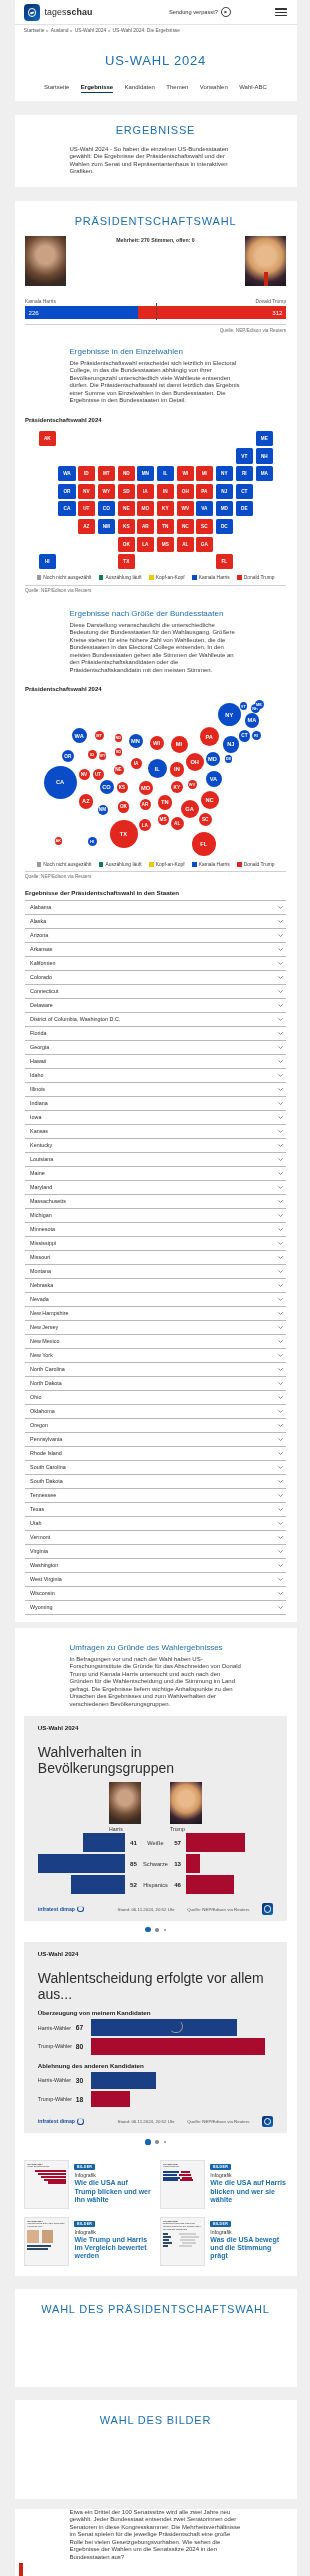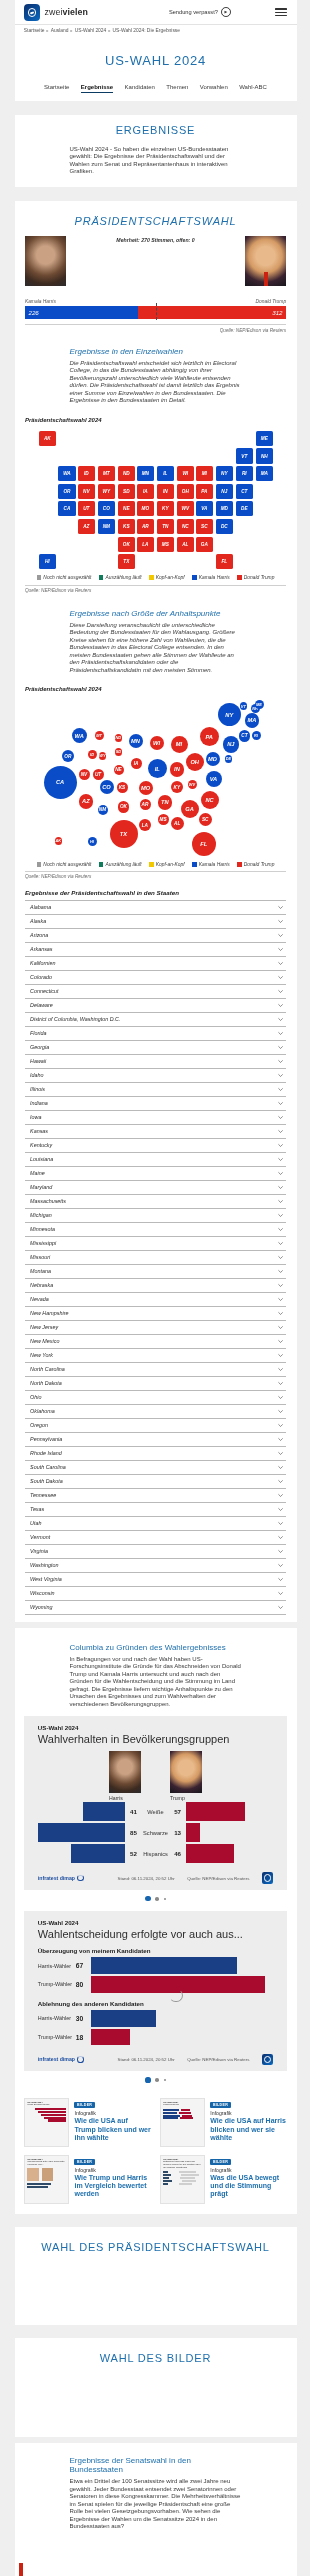--- a/index.html
+++ b/index.html
@@ -54,21 +54,21 @@
   .bubblemap{position:relative;height:165px;margin:4.1px auto 1px auto;width:282px;}
   .bubble{position:absolute;border-radius:50%;display:flex;align-items:center;justify-content:center;color:#fff;font-weight:700;}
   
   .list-title{font-size:6.2px;font-weight:700;color:#222;padding:9.3px 10.4px 4.1px 10.4px;}
   .acc{margin:0 10.4px;border-bottom:0.5px solid #b9b9b9;}
   .acc-row{display:flex;align-items:center;justify-content:space-between;height:13px;border-top:0.5px solid #b9b9b9;font-size:5.4px;color:#2e2e2e;padding:0 3.1px 0 5.2px;cursor:pointer;}
   .chev{width:5.2px;height:5.2px;flex:0 0 auto;}
   
   .gray-card{background:#ededed;margin:7.3px 9.8px 0 9.8px;padding:8.3px 13.5px 6.2px 13.5px;}
   .g-eyebrow{font-size:6.2px;font-weight:700;color:#222;}
-  .g-title{font-size:11px;color:#2e2e2e;margin-top:2px;font-weight:400;}
+  .g-title{font-size:14px;color:#2e2e2e;margin-top:13px;font-weight:400;}
   .c1-photos{display:flex;justify-content:center;gap:29px;margin-top:6.2px;}
   .c1-photo-wrap{width:32px;}
   .c1-photo{width:32px;height:42px;}
   .c1-name{font-size:5.2px;color:#333;margin-top:2.1px;}
   .c1-row{display:flex;align-items:center;height:21px;}
   .c1-left{width:87px;display:flex;justify-content:flex-end;}
   .c1-right{width:87px;}
   .c1-mid{flex:1;display:flex;align-items:center;justify-content:space-between;padding:0 5.2px;font-size:6.2px;}
   .c1-mid .num{font-weight:700;color:#222;width:12.4px;}
   .c1-mid .grp{color:#333;font-size:5.7px;text-align:center;flex:1;}
@@ -103,21 +103,21 @@
   .t-title-link{font-size:7px;color:#1e6fad;font-weight:700;line-height:8.3px;margin-top:1px;cursor:pointer;}
 </style>
 </head>
 <body>
 
 <header class="topbar">
   <div class="topbar-row">
     <span class="logo">
         <span class="globe"></span>
       </span>
-    <span class="wordmark"><span>zwei</span><b>vielen</b></span>
+    <span class="wordmark"><span>tages</span><b>schau</b></span>
     <span class="missed">
         <span>Sendung verpasst?</span>
         <span class="play">▶</span>
       </span>
     <span class="burger">
         <span></span>
         <span></span>
         <span></span>
       </span>
   </div>
@@ -135,21 +135,21 @@
 
 <div class="gap"></div>
 
 <section class="card" style="padding-bottom:11.4px;">
   <h2 class="sec-title" style="padding-top:9.3px;">ERGEBNISSE</h2>
   <p class="text-col" style="margin-top:5.2px;">US-Wahl 2024 - So haben die einzelnen US-Bundesstaaten gewählt: Die Ergebnisse der Präsidentschaftswahl und der Wahlen zum Senat und Repräsentantenhaus in interaktiven Grafiken.</p>
 </section>
 
 <div class="gap"></div>
 
-<section class="card" style="padding-bottom:7.3px;font-style:italic;">
+<section class="card" style="padding-bottom:7.3px;">
   <h2 class="sec-title">PRÄSIDENTSCHAFTSWAHL</h2>
 
   <div class="pres-visual">
     <div class="pres-note">Mehrheit: 270 Stimmen, offen: 0</div>
     <div class="photo left ph-harris"></div>
     <div class="photo right ph-trump"></div>
   </div>
   <div class="names-row">
     <span>Kamala Harris</span>
     <span>Donald Trump</span>
@@ -226,21 +226,21 @@
   <div class="legend">
       <span><span class="sw" style="background:#9a9a9a"></span>Noch nicht ausgezählt</span>
       <span><span class="sw" style="background:#0f7d5c"></span>Auszählung läuft</span>
       <span><span class="sw" style="background:#f2c900"></span>Kopf-an-Kopf</span>
       <span><span class="sw" style="background:#0a4cc8"></span>Kamala Harris</span>
       <span><span class="sw" style="background:#e2271e"></span>Donald Trump</span>
     </div>
   <div class="divider" style="margin-top:5.2px;"></div>
   <div class="quelle">Quelle: NEP/Edison via Reuters</div>
 
-  <h3 class="sub-head" style="margin-top:15.5px;">Ergebnisse nach Größe der Anhaltspunkte</h3>
+  <h3 class="sub-head" style="margin-top:15.5px;">Ergebnisse nach Größe der Bundesstaaten</h3>
   <p class="text-col" style="margin-top:4.1px;">Diese Darstellung veranschaulicht die unterschiedliche Bedeutung der Bundesstaaten für den Wahlausgang. Größere Kreise stehen für eine höhere Zahl von Wahlleuten, die die Bundesstaaten in das Electoral College entsenden. In den meisten Bundesstaaten gehen alle Stimmen der Wahlleute an den Präsidentschaftskandidaten oder die Präsidentschaftskandidatin mit den meisten Stimmen.</p>
 
   <div class="chart-label" style="margin-top:11.4px;">Präsidentschaftswahl 2024</div>
   <div class="bubblemap">
       <div class="bubble" style="left:57px;top:32px;width:15.4px;height:15.4px;font-size:5.7px;background:#0a4cc8">WA</div>
       <div class="bubble" style="left:47px;top:54px;width:12.6px;height:12.6px;font-size:4.7px;background:#0a4cc8">OR</div>
       <div class="bubble" style="left:29px;top:70px;width:33px;height:33px;font-size:5.7px;background:#0a4cc8">CA</div>
       <div class="bubble" style="left:64px;top:73px;width:11px;height:11px;font-size:4.7px;background:#e2271e">NV</div>
       <div class="bubble" style="left:73px;top:54px;width:9px;height:9px;font-size:3.9px;background:#e2271e">ID</div>
       <div class="bubble" style="left:78px;top:73px;width:11px;height:11px;font-size:4.7px;background:#e2271e">UT</div>
@@ -606,21 +606,21 @@
         <svg class="chev" viewBox="0 0 12 8" fill="none">
           <path d="M1 1l5 5 5-5" stroke="#444" stroke-width="1.4"></path>
         </svg>
       </div>
     </div>
 </section>
 
 <div class="gap" style="height:6.2px;"></div>
 
 <section class="card" style="padding-bottom:10.4px;">
-  <h3 class="sub-head" style="padding-top:14.5px;">Columbia zu Gründen des Wahlergebnisses</h3>
+  <h3 class="sub-head" style="padding-top:14.5px;">Umfragen zu Gründe des Wahlergebnisses</h3>
   <p class="text-col" style="margin-top:4.1px;">In Befragungen vor und nach der Wahl haben US-Forschungsinstitute die Gründe für das Abschneiden von Donald Trump und Kamala Harris untersucht und auch nach den Gründen für die Wahlentscheidung und die Stimmung im Land gefragt. Die Ergebnisse liefern wichtige Anhaltspunkte zu den Ursachen des Ergebnisses und zum Wahlverhalten der verschiedenen Bevölkerungsgruppen.</p>
 
   <div class="gray-card">
     <div class="g-eyebrow">US-Wahl 2024</div>
     <div class="g-title">Wahlverhalten in Bevölkerungsgruppen</div>
     <div class="c1-photos">
       <div class="c1-photo-wrap">
           <div class="c1-photo ph-harris"></div>
           <div class="c1-name">Harris</div>
         </div>
@@ -683,21 +683,21 @@
     </div>
   </div>
   <div class="dots">
       <span class="d1"></span>
       <span class="d2"></span>
       <span class="d3"></span>
     </div>
 
   <div class="gray-card" style="position:relative;">
     <div class="g-eyebrow">US-Wahl 2024</div>
-    <div class="g-title">Wahlentscheidung erfolgte vor auch aus...</div>
+    <div class="g-title">Wahlentscheidung erfolgte vor allem aus...</div>
     <div>
         <div class="c2-group-label">Überzeugung von meinem Kandidaten</div>
         <div class="c2-row">
           <span class="c2-label">Harris-Wähler</span>
           <span class="c2-num">67</span>
           <div class="c2-bar" style="width:146px;background:#1a3f85"></div>
         </div>
         <div class="c2-row">
           <span class="c2-label">Trump-Wähler</span>
           <span class="c2-num">80</span>
@@ -829,21 +829,20 @@
 
 <div class="gap" style="height:4.1px;"></div>
 
 <section class="card" style="min-height:99px;">
   <h2 class="sec-title">WAHL DES BILDER</h2>
 </section>
 
 <div class="gap"></div>
 
 <section class="card" style="min-height:138px;">
-  <h3 class="sub-head" style="padding-top:13.5px;">Ergebnisse der Senatswahl in den Bundesstaaten</h3>
   <p class="text-col" style="margin-top:4.1px;">Etwa ein Drittel der 100 Senatssitze wird alle zwei Jahre neu gewählt. Jeder Bundesstaat entsendet zwei Senatorinnen oder Senatoren in diese Kongresskammer. Die Mehrheitsverhältnisse im Senat spielen für die jeweilige Präsidentschaft eine große Rolle bei vielen Gesetzgebungsvorhaben. Wie sehen die Ergebnisse der Wahlen um die Senatssitze 2024 in den Bundesstaaten aus?</p>
 </section>
 
 <div class="gap"></div>
 
 <section class="card" style="min-height:95px;">
   <h2 class="sec-title">WAHLEN IM RÜCKBLICK</h2>
 </section>
 
 

